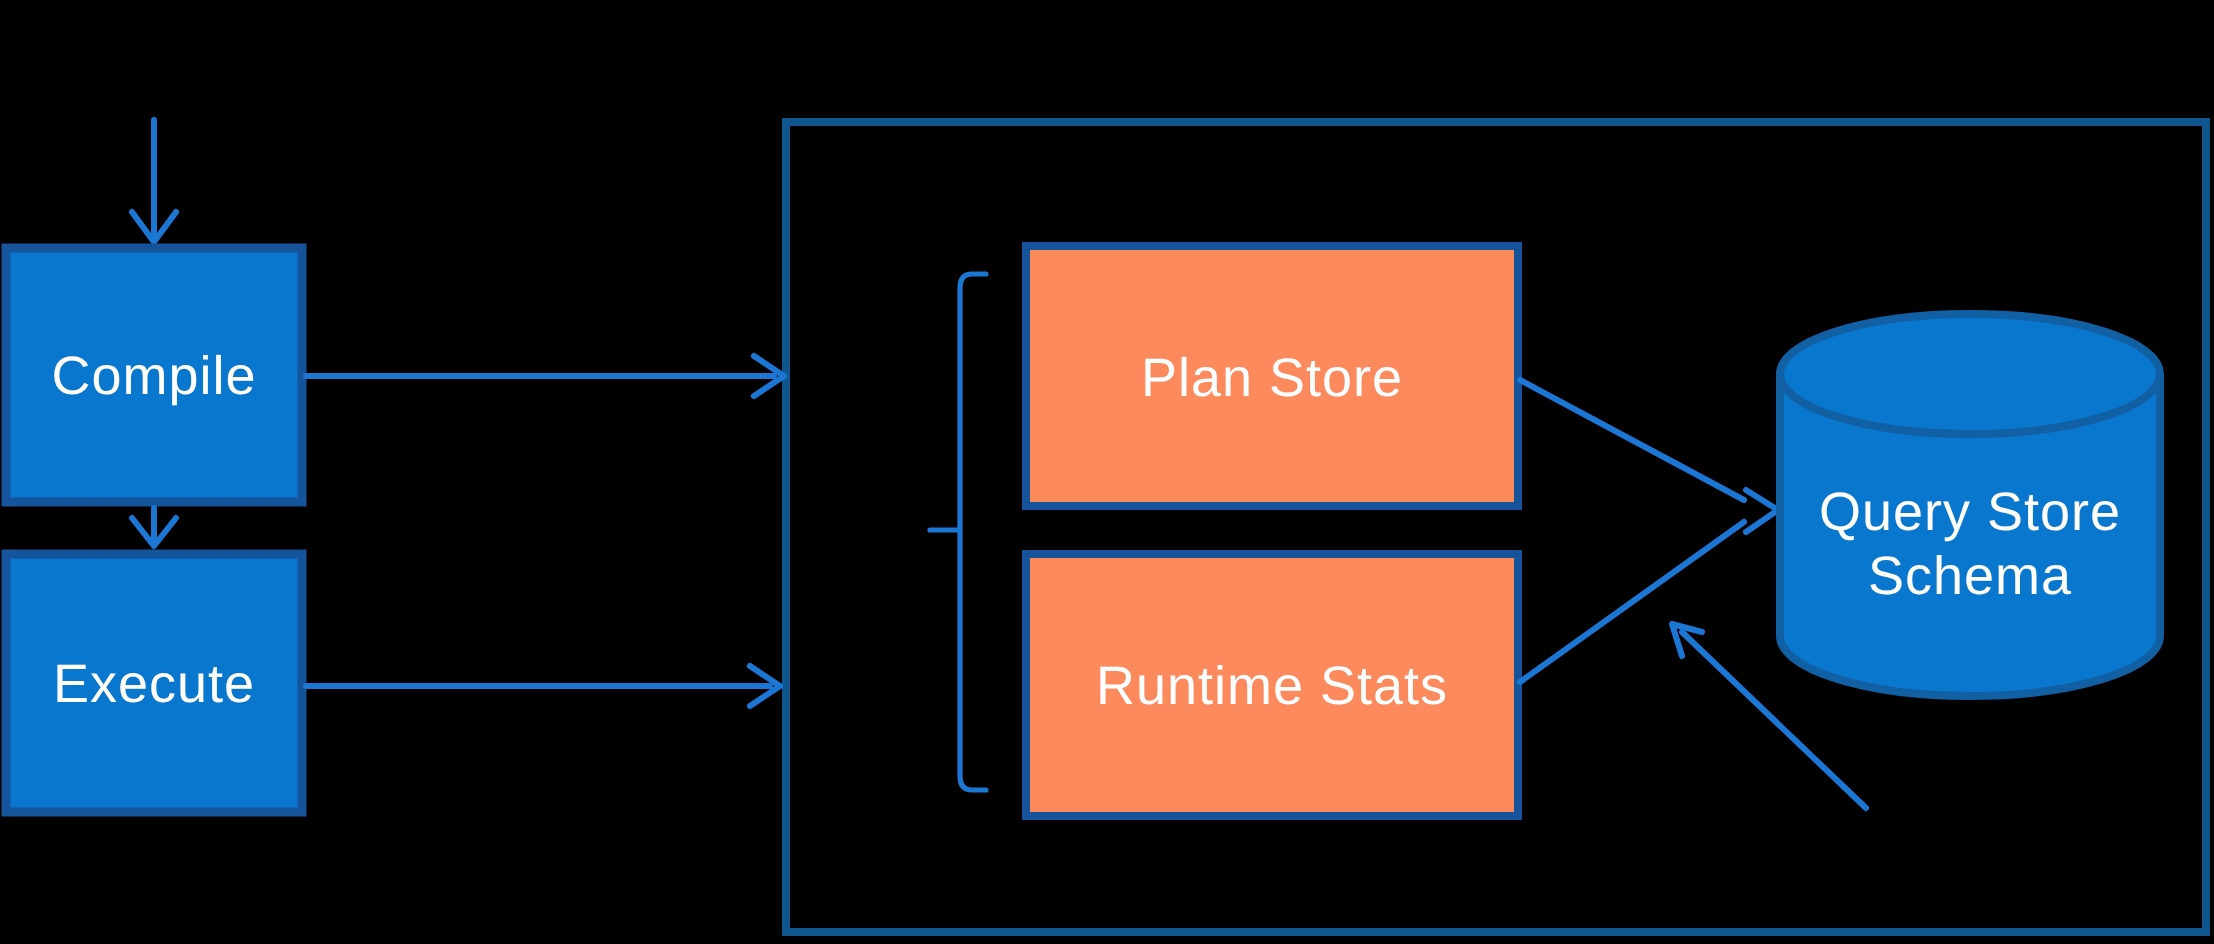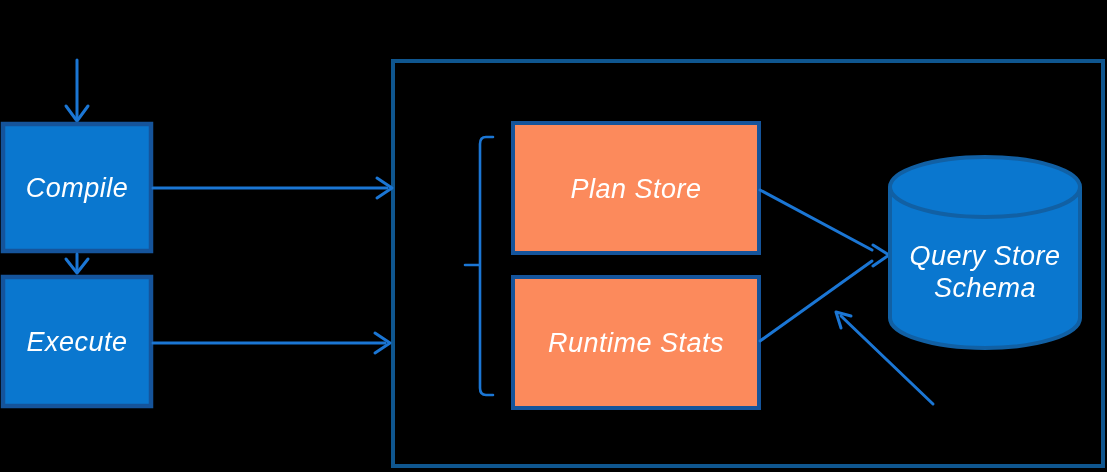--- a/index.html
+++ b/index.html
@@ -6,21 +6,20 @@
     margin: 0;
     padding: 0;
     background: #000;
   }
   .canvas-wrap {
     position: relative;
     width: 1107px;
     height: 472px;
     background: var(--background, #000);
     overflow: hidden;
-    font-style: italic;
   }
   svg {
     display: block;
   }
   svg text {
     font-family: "Liberation Sans", sans-serif;
     font-size: 27px;
     font-weight: 400;
     fill: var(--text, #ffffff);
     letter-spacing: 0.5px;

